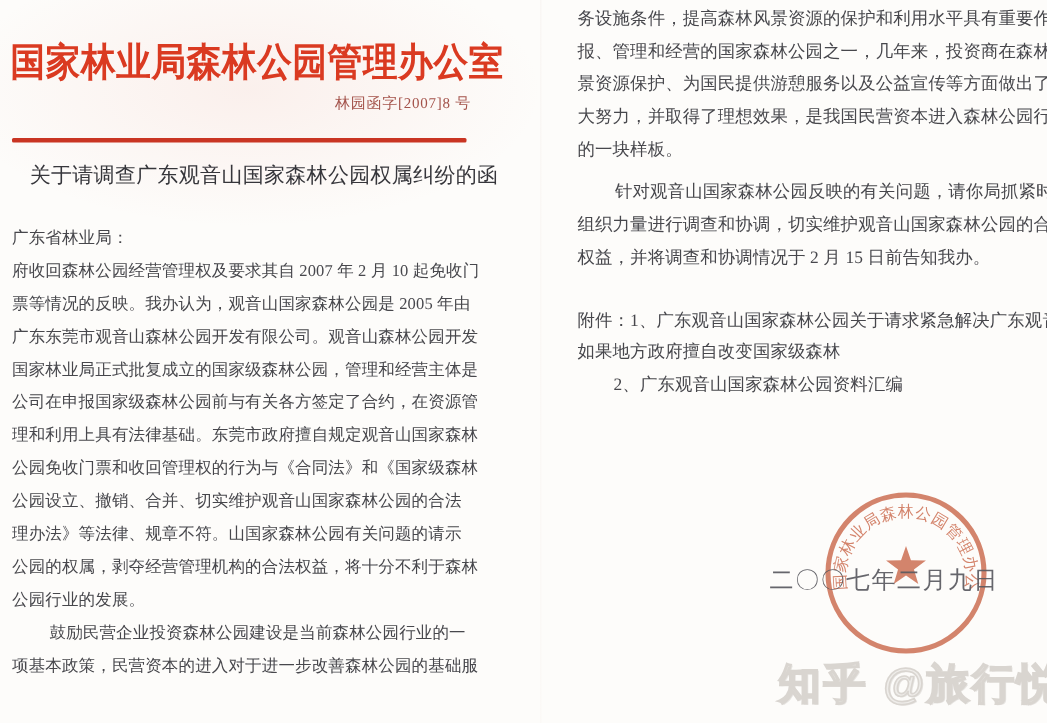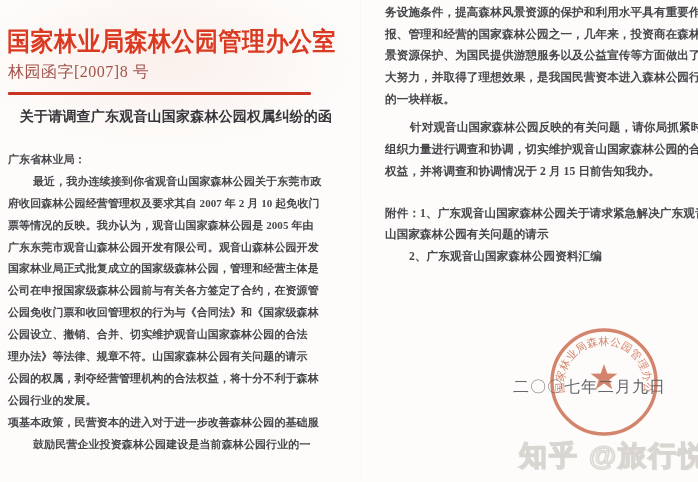--- a/index.html
+++ b/index.html
@@ -16,32 +16,32 @@
   }
   .org-title{
     position:absolute;left:7px;top:24px;width:318px;
     font-family:"Liberation Sans", sans-serif;
     font-size:23px;font-weight:900;letter-spacing:0.5px;
     color:#da3a21;white-space:nowrap;
     transform:scaleY(1.12);transform-origin:left top;
   }
   .doc-number{
     position:absolute;left:8px;top:62px;width:306px;
-    text-align:left;font-size:16px;color:#a3524a;letter-spacing:0.5px;
+    text-align:right;font-size:10px;color:#a3524a;letter-spacing:0.5px;
   }
   .red-rule{
     position:absolute;left:8px;top:92px;width:303px;height:3px;
     background:#c93523;border-radius:1px;
   }
   .subject{
     position:absolute;left:6px;top:108px;width:340px;
-    text-align:center;font-size:14px;font-weight:bold;color:#36363b;
+    text-align:center;font-size:14px;font-weight:normal;color:#36363b;
     white-space:nowrap;letter-spacing:0.2px;
   }
-  .col{position:absolute;font-weight:bold;}
+  .col{position:absolute;}
   .col-left{left:8px;top:149px;width:342px;}
   .col-right{left:385px;top:2px;width:312px;}
   .line{
     line-height:21.9px;height:21.9px;
     font-size:11px;letter-spacing:0.1px;
     white-space:nowrap;color:#47474c;
   }
   .col-right .line{line-height:21.7px;height:21.7px;font-size:11.6px;}
   .indent{text-indent:25px;}
   .indent-sub{text-indent:24px;}
@@ -75,51 +75,51 @@
 
   <div class="org-title">国家林业局森林公园管理办公室</div>
   <div class="doc-number">林园函字[2007]8 号</div>
   <div class="red-rule"></div>
   <div class="subject">关于请调查广东观音山国家森林公园权属纠纷的函</div>
 
   <div class="page-fold"></div>
 
   <div class="col col-left">
     <div class="line">广东省林业局：</div>
-    <div class="line indent">最近，我办连续接到你省观音山国家森林公园关于东莞市政</div>
     <div class="line">府收回森林公园经营管理权及要求其自 2007 年 2 月 10 起免收门</div>
     <div class="line">票等情况的反映。我办认为，观音山国家森林公园是 2005 年由</div>
     <div class="line">广东东莞市观音山森林公园开发有限公司。观音山森林公园开发</div>
     <div class="line">国家林业局正式批复成立的国家级森林公园，管理和经营主体是</div>
     <div class="line">公司在申报国家级森林公园前与有关各方签定了合约，在资源管</div>
+    <div class="line">理和利用上具有法律基础。东莞市政府擅自规定观音山国家森林</div>
     <div class="line">公园免收门票和收回管理权的行为与《合同法》和《国家级森林</div>
     <div class="line">公园设立、撤销、合并、切实维护观音山国家森林公园的合法</div>
     <div class="line">理办法》等法律、规章不符。山国家森林公园有关问题的请示</div>
     <div class="line">公园的权属，剥夺经营管理机构的合法权益，将十分不利于森林</div>
     <div class="line">公园行业的发展。</div>
+    <div class="line indent">鼓励民营企业投资森林公园建设是当前森林公园行业的一</div>
     <div class="line">项基本政策，民营资本的进入对于进一步改善森林公园的基础服</div>
-    <div class="line indent">鼓励民营企业投资森林公园建设是当前森林公园行业的一</div>
   </div>
 
   <div class="col col-right">
     <div>
       <div class="line">务设施条件，提高森林风景资源的保护和利用水平具有重要作</div>
       <div class="line">报、管理和经营的国家森林公园之一，几年来，投资商在森林风</div>
       <div class="line">景资源保护、为国民提供游憩服务以及公益宣传等方面做出了很</div>
       <div class="line">大努力，并取得了理想效果，是我国民营资本进入森林公园行业</div>
       <div class="line">的一块样板。</div>
     </div>
     <div class="para2">
       <div class="line indent">针对观音山国家森林公园反映的有关问题，请你局抓紧时间</div>
       <div class="line">组织力量进行调查和协调，切实维护观音山国家森林公园的合法</div>
       <div class="line">权益，并将调查和协调情况于 2 月 15 日前告知我办。</div>
     </div>
     <div class="attachments">
       <div class="line">附件：1、广东观音山国家森林公园关于请求紧急解决广东观音</div>
-      <div class="line">山国家森林公园有关问题的请示</div>
+      <div class="line">如果地方政府擅自改变国家级森林</div>
       <div class="line indent-sub">2、广东观音山国家森林公园资料汇编</div>
     </div>
   </div>
 
   <div class="seal">
     <svg width="152" height="140" viewBox="0 0 152 140" xmlns="http://www.w3.org/2000/svg">
       <g opacity="0.82">
         <circle cx="76" cy="68" r="52" fill="none" stroke="#cb6a4d" stroke-width="3.4"></circle>
         <path id="sealArc" d="M 36.5 80 A 40.5 40.5 0 1 1 115.5 80" fill="none"></path>
         <text font-family="Liberation Serif, serif" font-size="10.6" fill="#cb6a4d" letter-spacing="0.4">

